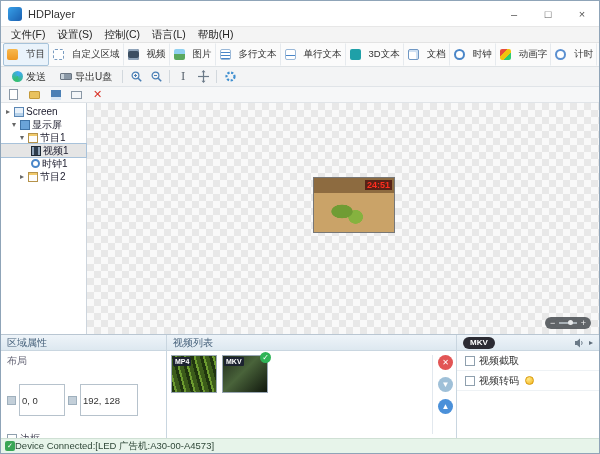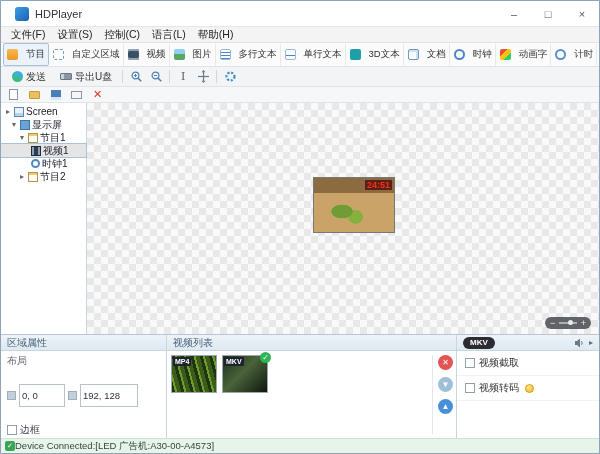--- a/index.html
+++ b/index.html
@@ -1,21 +1,21 @@
 <!DOCTYPE html>
 <html><head>
 <meta charset="utf-8">
 <style>
   *{margin:0;padding:0;box-sizing:border-box}
   html,body{width:600px;height:454px}
   body{font-family:"Liberation Sans","DejaVu Sans",sans-serif;font-size:11px;color:#222;background:#fff}
   .window{width:600px;height:454px;border:1px solid #8fa4b8;display:flex;flex-direction:column;overflow:hidden;background:#f5f6f7}
 
   
-  .titlebar{height:26px;background:#fff;display:flex;align-items:center;padding-left:14px;border-bottom:1px solid #e7e7e7;flex:none}
+  .titlebar{height:26px;background:#fff;display:flex;align-items:center;padding-left:7px;border-bottom:1px solid #e7e7e7;flex:none}
   .app-icon{width:14px;height:14px;border-radius:3px;background:linear-gradient(135deg,#37a0e8,#1b5fb0);margin-right:6px;flex:none}
   .title{font-size:11px;color:#333;flex:1}
   .win-btn{width:34px;height:26px;display:flex;align-items:center;justify-content:center;color:#555;font-size:11px}
 
   
   .menubar{height:16px;background:#f4f4f4;display:flex;align-items:center;padding-left:4px;border-bottom:1px solid #e3e3e3;flex:none}
   .menu-item{padding:0 6px;font-size:10.5px;color:#222}
 
   
   .ribbon{height:24px;background:#fbfbfb;display:flex;align-items:stretch;border-bottom:1px solid #dfe3e6;padding-left:2px;overflow:hidden;flex:none}
@@ -84,21 +84,21 @@
   .panel{display:flex;flex-direction:column;border-right:1px solid #c9d6e0;min-width:0}
   .panel.region{width:166px;flex:none}
   .panel.vlist{flex:1}
   .panel.props{width:142px;flex:none;border-right:none}
   .phead{height:16px;padding:0 6px;display:flex;align-items:center;gap:4px;background:linear-gradient(#eef4f9,#dde8f0);border-bottom:1px solid #c9d6e0;color:#45607a;font-size:10px;flex:none}
   .pbody{flex:1;background:#fff;min-height:0}
 
   .region-body{padding:3px 6px;display:flex;flex-direction:column;gap:16px;font-size:10px;color:#445}
   .row{display:flex;align-items:center;gap:3px}
   .lbl{color:#667}
-  input.coord{width:46px;height:23px;border:1px solid #b6c2cc;font-size:9.5px;padding:0 2px;font-family:inherit;color:#333}
+  input.coord{width:46px;height:32px;border:1px solid #b6c2cc;font-size:9.5px;padding:0 2px;font-family:inherit;color:#333}
   input.coord2{width:58px}
   .mini-ico{width:9px;height:9px;background:#c3cfd9;border:1px solid #9fb0bd;flex:none}
   .cb{width:10px;height:10px;border:1px solid #8fa0ae;background:#fff;flex:none}
   .selbox{height:15px;border:1px solid #b6c2cc;background:#fff;display:flex;align-items:center;justify-content:space-between;padding:0 3px}
   .line-sel{width:118px}
   .hline{width:92px;height:1px;background:#333}
   .dd{color:#667;font-size:7px}
   .selbox.small{width:42px;justify-content:flex-end}
 
   .thumbs{padding:4px;display:flex;gap:5px;position:relative}
@@ -109,21 +109,21 @@
   .chk{position:absolute;top:-4px;right:-4px;width:11px;height:11px;border-radius:50%;background:#2fb457;color:#fff;font-size:8px;line-height:11px;text-align:center}
   .btncol{position:absolute;right:3px;top:4px;bottom:4px;display:flex;flex-direction:column;gap:7px;padding-left:5px;border-left:1px solid #e2e8ee}
   .cbtn{width:15px;height:15px;border-radius:50%;color:#fff;font-size:8px;line-height:15px;text-align:center}
   .cbtn.del{background:#e25555}
   .cbtn.down{background:#9fc0d8}
   .cbtn.up{background:#4a90d9}
 
   .fmt-badge{background:#2b2b33;color:#fff;font-size:8px;font-weight:bold;padding:1px 7px;border-radius:7px;line-height:10px}
   .spacer{flex:1}
   .chev{font-size:8px;color:#5c6b78}
-  .prow{display:flex;align-items:center;gap:4px;height:20px;padding:12px 8px;border-bottom:1px solid #eef2f5;font-size:10px;color:#333}
+  .prow{display:flex;align-items:center;gap:4px;height:20px;padding:4px 8px;border-bottom:1px solid #eef2f5;font-size:10px;color:#333}
   .bulb{width:9px;height:9px;border-radius:50%;background:radial-gradient(circle at 35% 30%,#ffe98a,#f4b41a);border:1px solid #d99b0e;margin-left:2px;flex:none}
 
   
   .statusbar{height:15px;background:#e7f4ea;border-top:1px solid #cfe0d4;display:flex;align-items:center;padding:0 4px;font-size:9.5px;color:#2f4738;flex:none}
   .st-ico{width:10px;height:10px;background:#3aa655;border-radius:2px;color:#fff;font-size:7px;line-height:10px;text-align:center;flex:none}
 </style>
 </head>
 <body>
 
 <div class="window">

